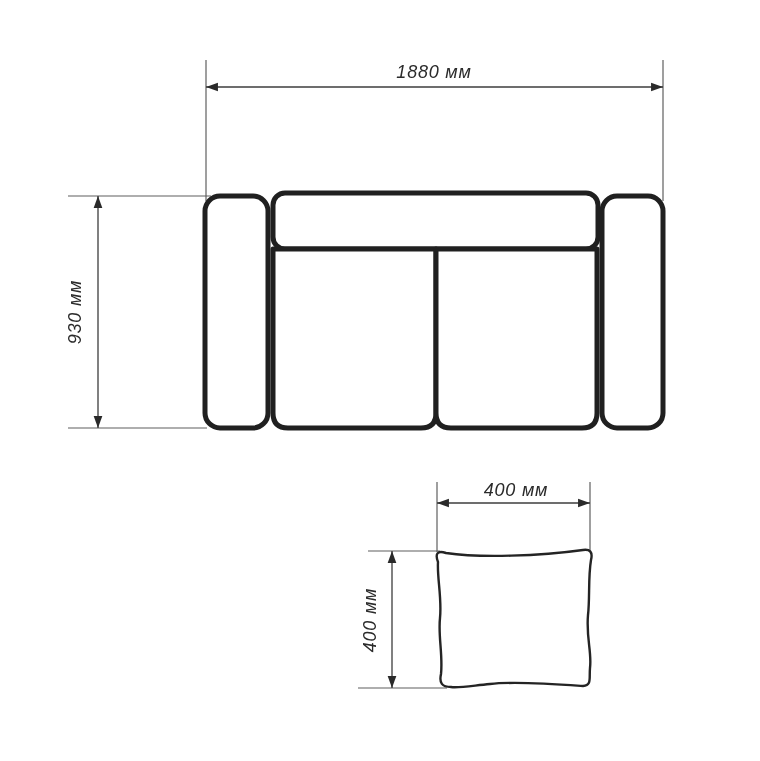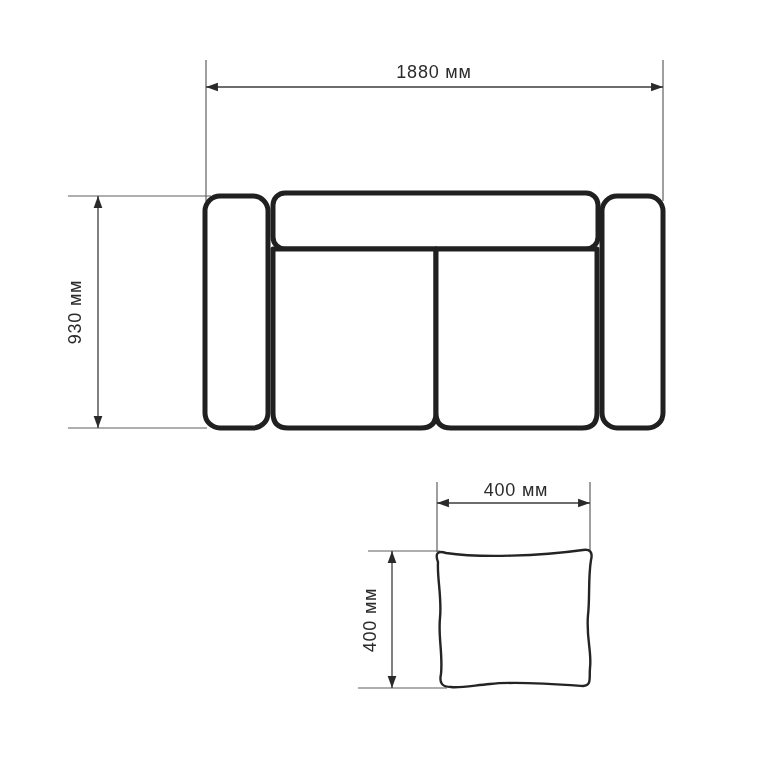--- a/index.html
+++ b/index.html
@@ -9,20 +9,21 @@
     width: 760px;
     height: 761px;
     overflow: hidden;
     font-family: "Liberation Sans", sans-serif;
   }
   .canvas {
     position: relative;
     width: 760px;
     height: 761px;
     background: #ffffff;
+    font-style: italic;
   }
   svg { display: block; }
 
   
   .outline {
     fill: #ffffff;
     stroke: #202020;
     stroke-width: 5;
     stroke-linejoin: round;
     stroke-linecap: round;

